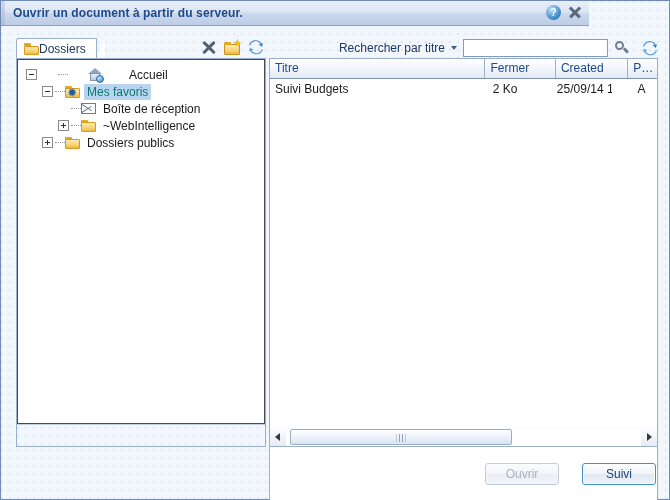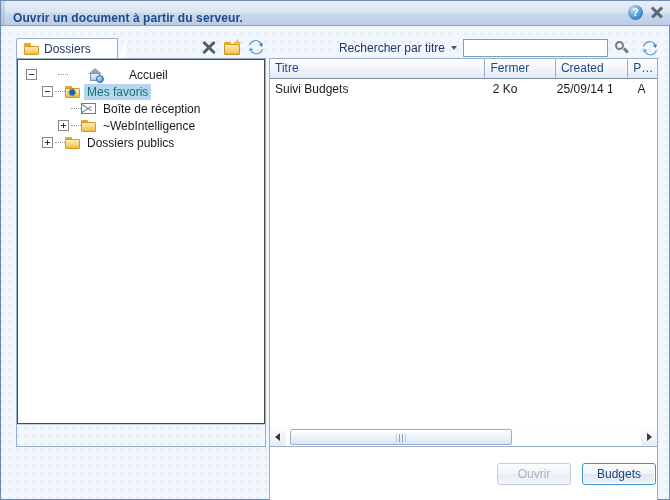--- a/index.html
+++ b/index.html
@@ -26,27 +26,27 @@
     border: 1px solid #6e89b4;
     background:
       radial-gradient(circle at 1px 1px, #dfe6f2 1px, transparent 1px) 0 0/8px 8px,
       #f2f6fd;
   }
 
   
   .titlebar {
     position: absolute;
     left: 0; top: 0;
-    width: 670px;
+    width: 588px;
     height: 25px;
     box-sizing: border-box;
     border-bottom: 1px solid #8aa2c6;
     background: linear-gradient(to bottom, #e9eff8 0%, #dbe5f3 45%, #c9d7ec 55%, #bdcde6 100%);
     display: flex;
-    align-items: flex-end;
+    align-items: center;
   }
   .titlebar-accent {
     position: absolute;
     left: 0; top: 0;
     width: 4px; height: 24px;
     background: linear-gradient(to bottom, #cfd9e8, #aebdd6);
   }
   .title-text {
     margin-left: 12px;
     font-size: 12px;
@@ -91,24 +91,23 @@
   .tabs {
     position: absolute;
     left: 15px; top: 36px;
     height: 22px;
     display: flex;
     align-items: flex-end;
   }
   .tab {
     height: 21px;
     box-sizing: border-box;
-    padding: 0 26px 0 7px;
-    display: flex;
-    align-items: center;
-    gap: 5px;
+    padding: 0 10px 0 7px;
+    display: flex;
+    align-items: center;
     font-size: 12px;
     color: #1f3864;
     cursor: pointer;
     position: relative;
   }
   .tab.active {
     background: #ffffff;
     border: 1px solid #9aafcb;
     border-bottom: none;
     border-top-left-radius: 3px;
@@ -560,21 +559,21 @@
     transform: translateX(-50%);
     width: 9px; height: 8px;
     background-image: repeating-linear-gradient(to right, #8fa3bd 0 1px, transparent 1px 3px);
   }
 
   
   .btn-row {
     position: absolute;
     right: 13px; bottom: 14px;
     display: flex;
-    gap: 11px;
+    gap: 23px;
   }
   .btn {
     width: 74px; height: 22px;
     box-sizing: border-box;
     font-family: "Liberation Sans", sans-serif;
     font-size: 12px;
     border-radius: 3px;
     display: flex;
     align-items: center;
     justify-content: center;
@@ -719,16 +718,16 @@
         <span class="sb-grip"></span>
       </div>
     </div>
     <div class="sb-arrow right">
         <span class="tri"></span>
       </div>
   </div>
 
   <div class="btn-row">
     <div class="btn disabled">Ouvrir</div>
-    <div class="btn primary">Budgets</div>
+    <div class="btn primary">Suivi</div>
   </div>
 
 </div>
 
 </body></html>

